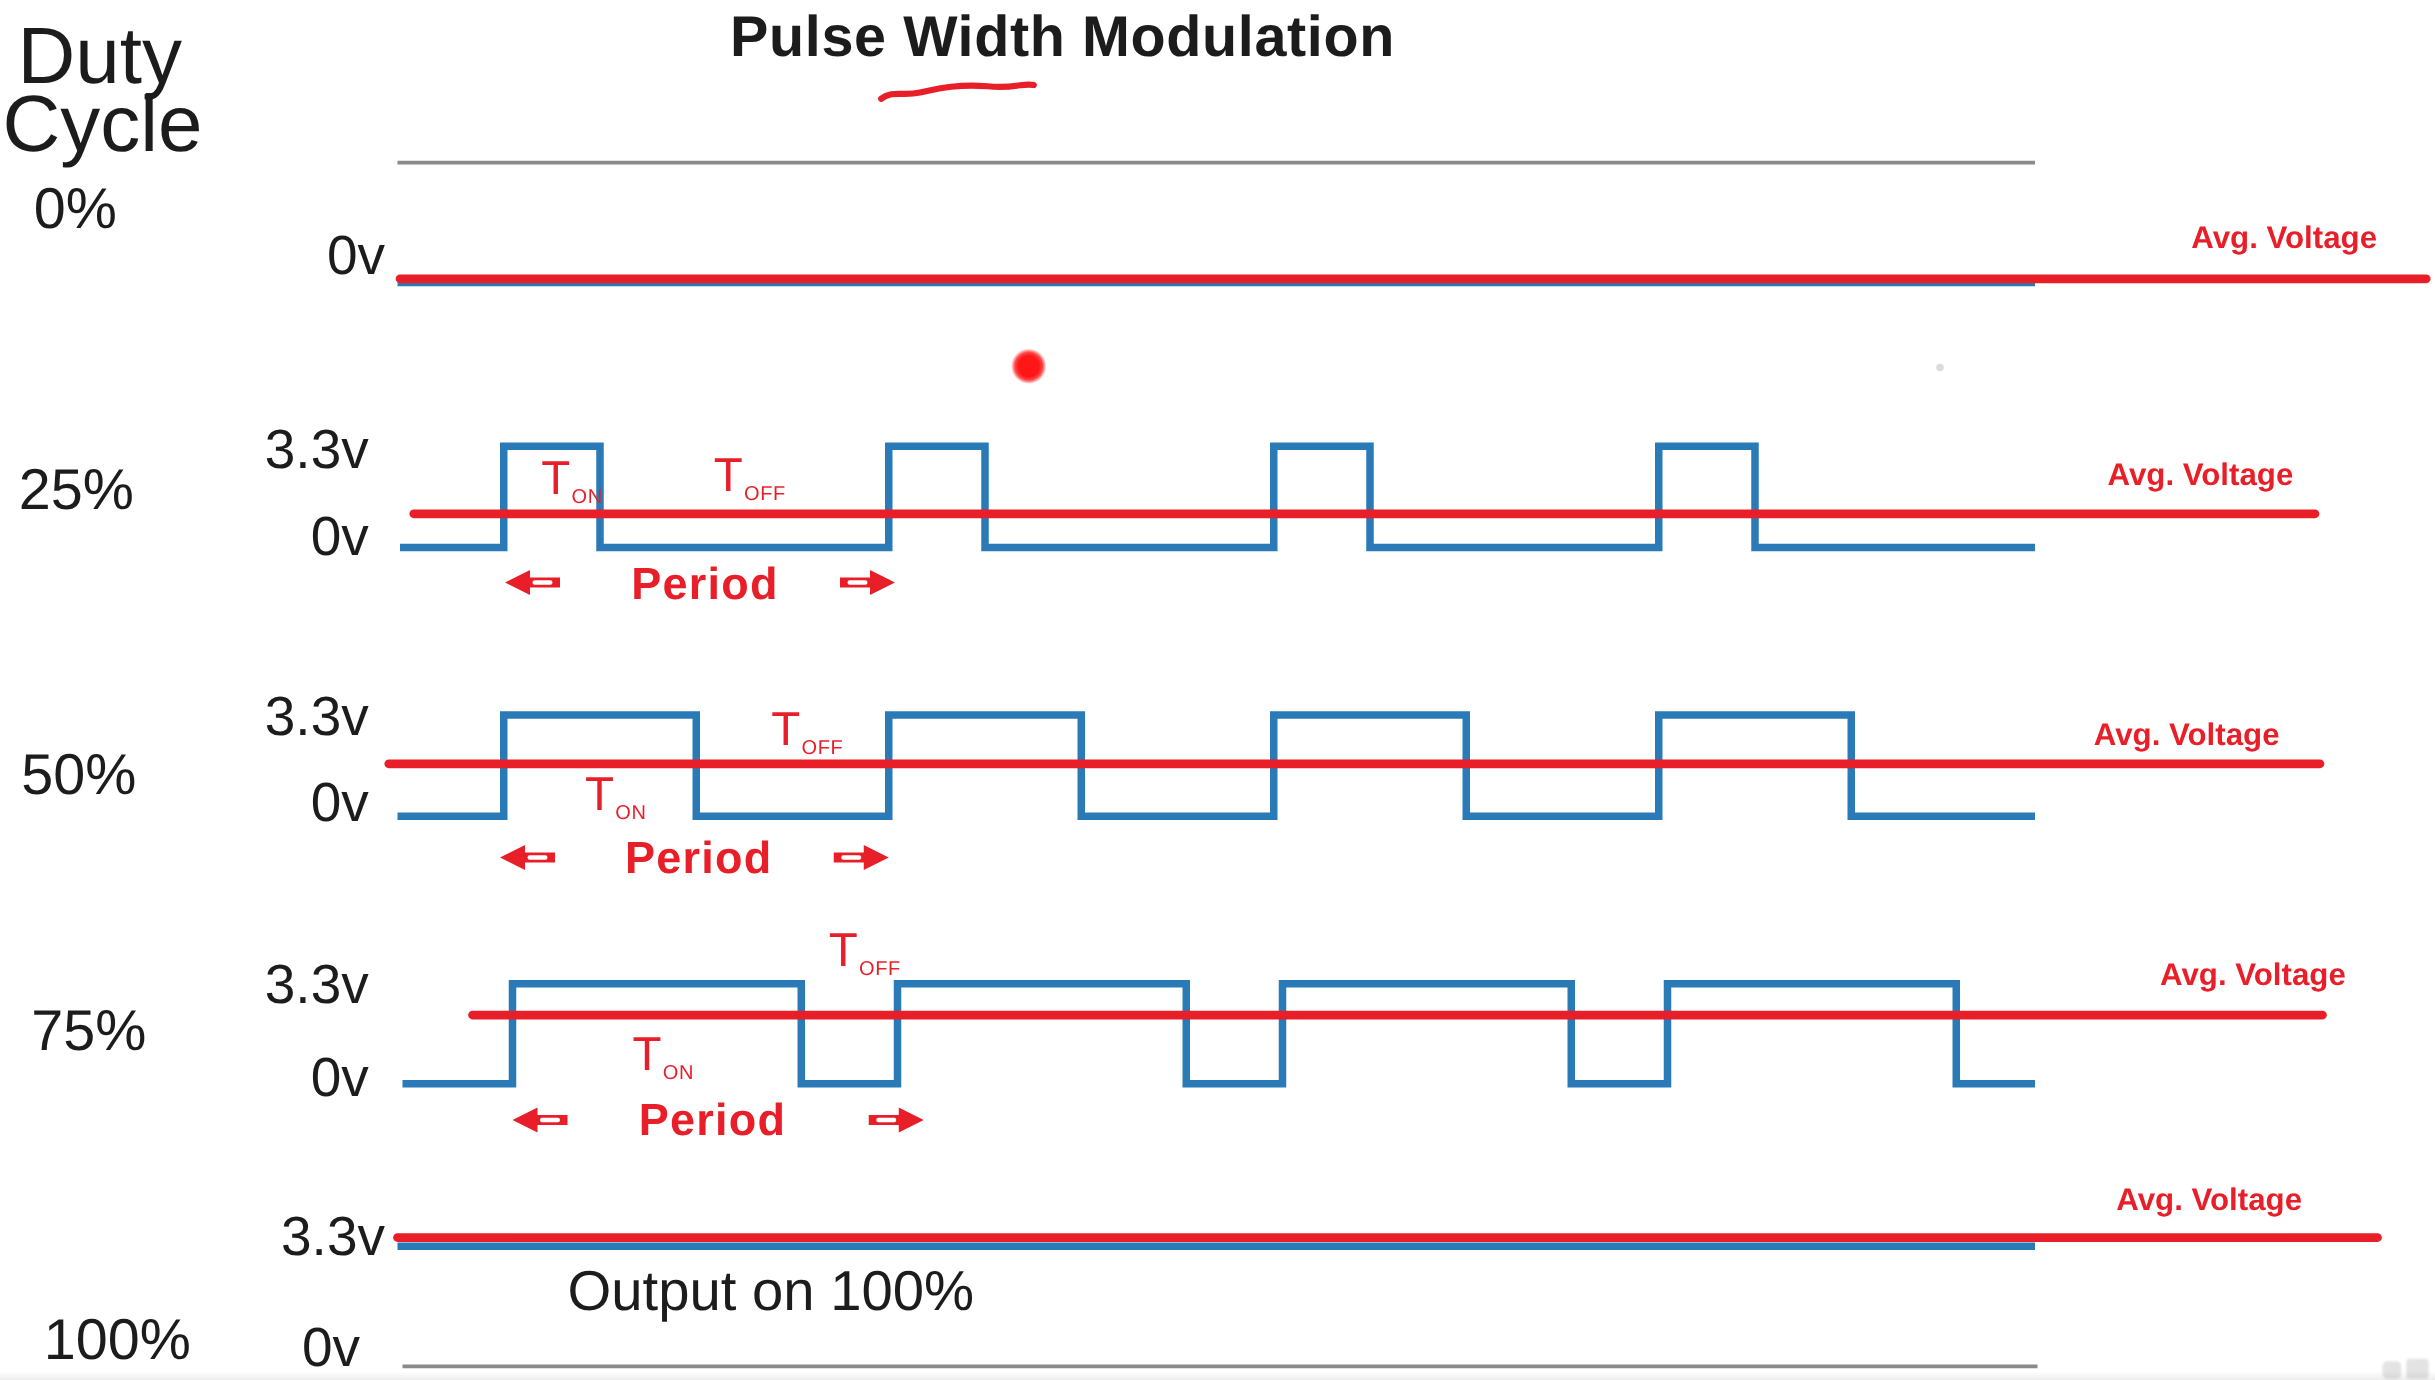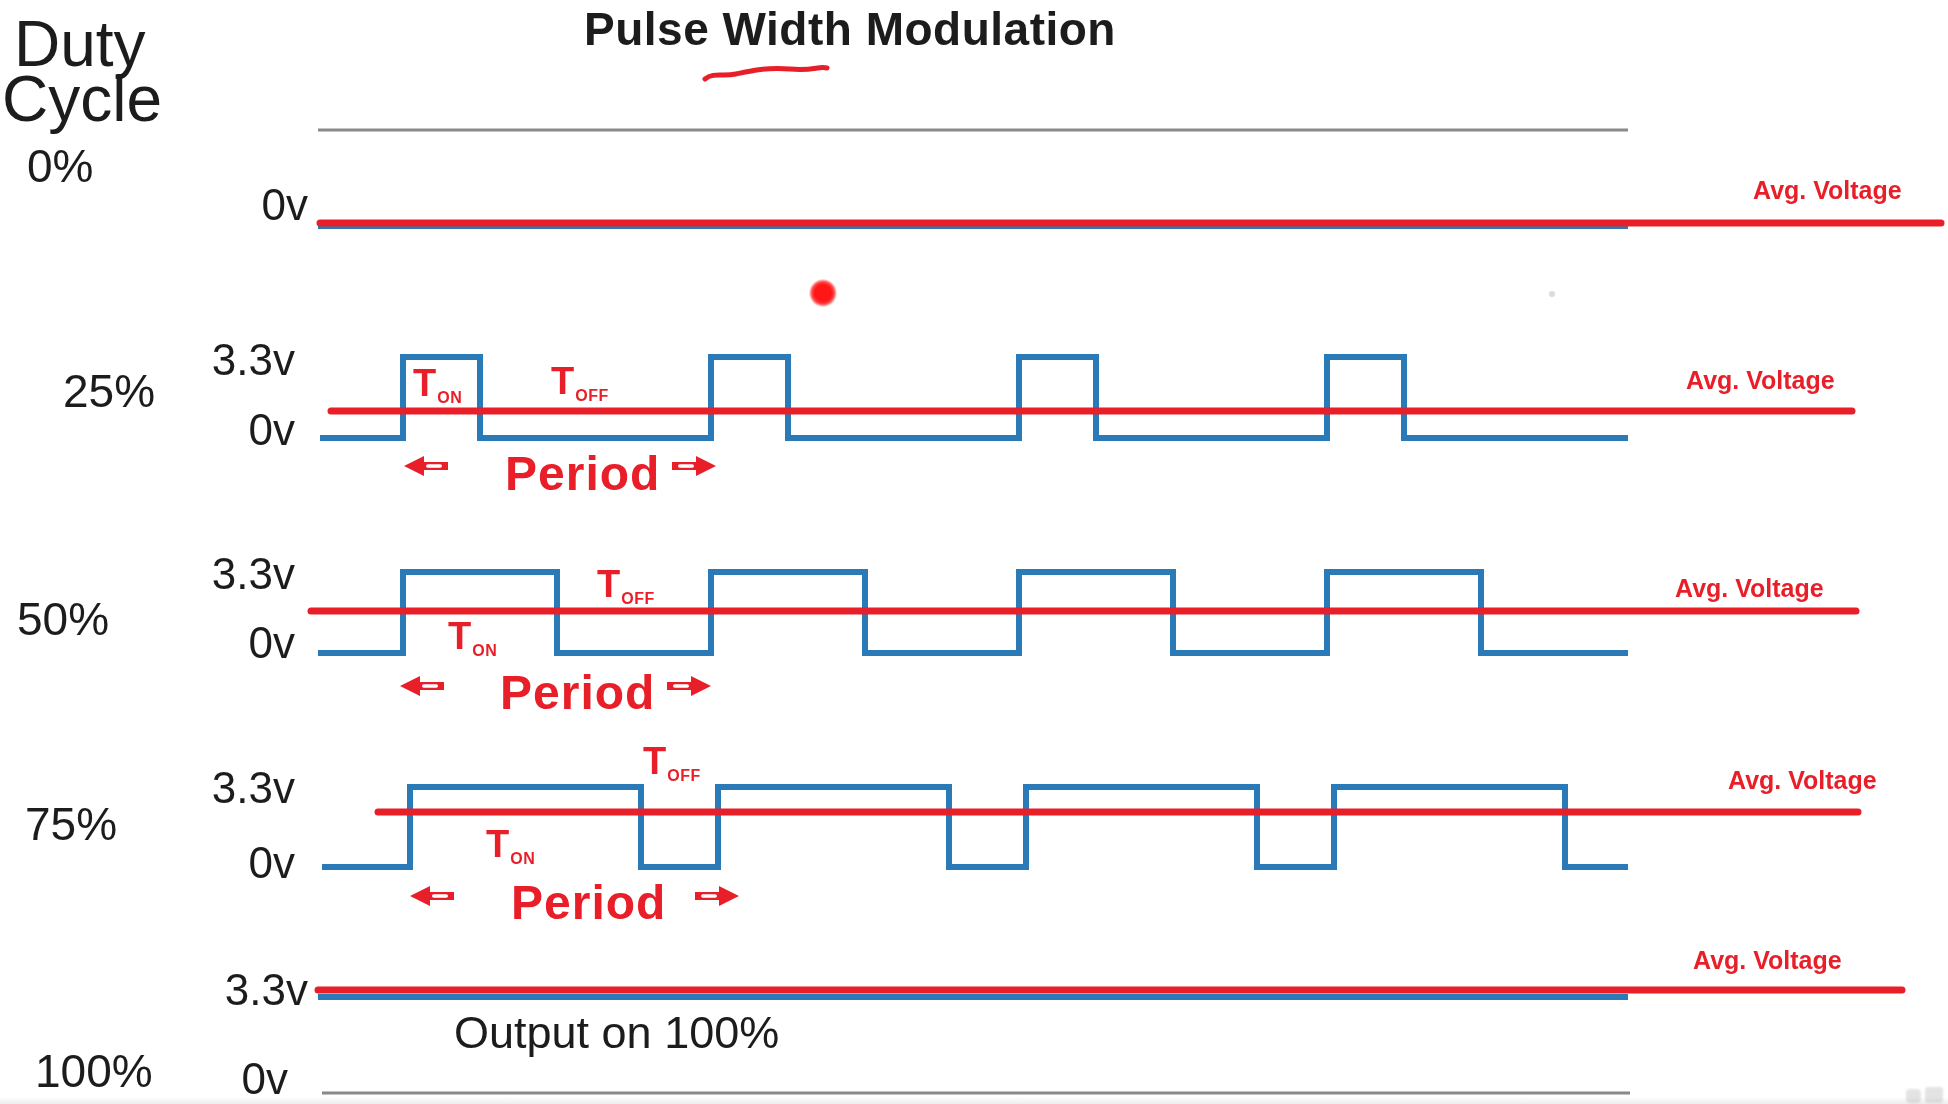--- a/index.html
+++ b/index.html
@@ -18,24 +18,24 @@
     color:var(--ink);
   }
   #wave-svg{position:absolute;left:0;top:0;}
   .abs{position:absolute;white-space:nowrap;}
   .title{font-size:46px;letter-spacing:.5px;text-align:center;width:620px;font-weight:bold;}
   .hdr{font-size:64px;}
   .duty{font-size:46px;}
   .vlab{font-size:44px;width:118px;text-align:right;}
   .note{font-size:45px;}
   .avg{font-size:25px;font-weight:700;color:var(--red);}
-  .tlabel{color:var(--red);font-weight:700;line-height:1;}
+  .tlabel{color:var(--red);font-weight:400;line-height:1;margin-left:20px;}
   .tbig{font-size:38px;}
   .tsub{font-size:16px;position:relative;top:7px;margin-left:1px;letter-spacing:.5px;}
-  .period{font-size:48px;font-weight:700;color:var(--red);letter-spacing:1px;}
+  .period{font-size:36px;font-weight:700;color:var(--red);letter-spacing:1px;}
   .arrow{position:absolute;}
   #laser-dot{
     width:28px;height:28px;border-radius:50%;
     background:radial-gradient(circle,#ff1616 0 42%,rgba(255,25,25,.8) 56%,rgba(255,0,0,0) 72%);
   }
   #speck{width:6px;height:6px;border-radius:50%;background:#9a9a9a;opacity:.35;}
   #watermark{opacity:.2;filter:blur(1px);}
   #bottom-fade{position:absolute;left:0;bottom:0;width:100%;height:7px;
     background:linear-gradient(to bottom,rgba(0,0,0,0),rgba(0,0,0,.07));}
 </style>
@@ -67,21 +67,21 @@
   <div class="abs hdr" style="left:14px;top:7px;">Duty</div>
   <div class="abs hdr" style="left:2px;top:62px;">Cycle</div>
 
   <div class="abs duty" style="left:27px;top:139px;">0%</div>
   <div class="abs vlab" style="left:190px;top:180px;">0v</div>
   <div class="abs avg" style="left:1753px;top:176px;">Avg. Voltage</div>
 
   <div id="laser-dot" class="abs" style="left:809px;top:279px;"></div>
   <div id="speck" class="abs" style="left:1549px;top:291px;"></div>
 
-  <div class="abs duty" style="left:15px;top:364px;margin-left:48px;">25%</div>
+  <div class="abs duty" style="left:15px;top:364px;">25%</div>
   <div class="abs vlab" style="left:177px;top:335px;">3.3v</div>
   <div class="abs vlab" style="left:177px;top:405px;">0v</div>
   <div class="abs tlabel" style="left:413px;top:364px;"><span class="tbig">T</span><span class="tsub">ON</span></div>
   <div class="abs tlabel" style="left:551px;top:362px;"><span class="tbig">T</span><span class="tsub">OFF</span></div>
   <svg class="arrow" style="left:402px;top:454px;" width="48" height="24" viewBox="0 0 48 24">
     <path d="M2 12 L22 2 V8 H46 V16 H22 V22 Z" fill="#e81f28"></path>
       <rect x="24" y="10.2" width="16" height="3.6" rx="1.8" fill="#fff"></rect>
   </svg>
   <div class="abs period" style="left:505px;top:446px;">Period</div>
   <svg class="arrow" style="left:670px;top:454px;" width="48" height="24" viewBox="0 0 48 24">

